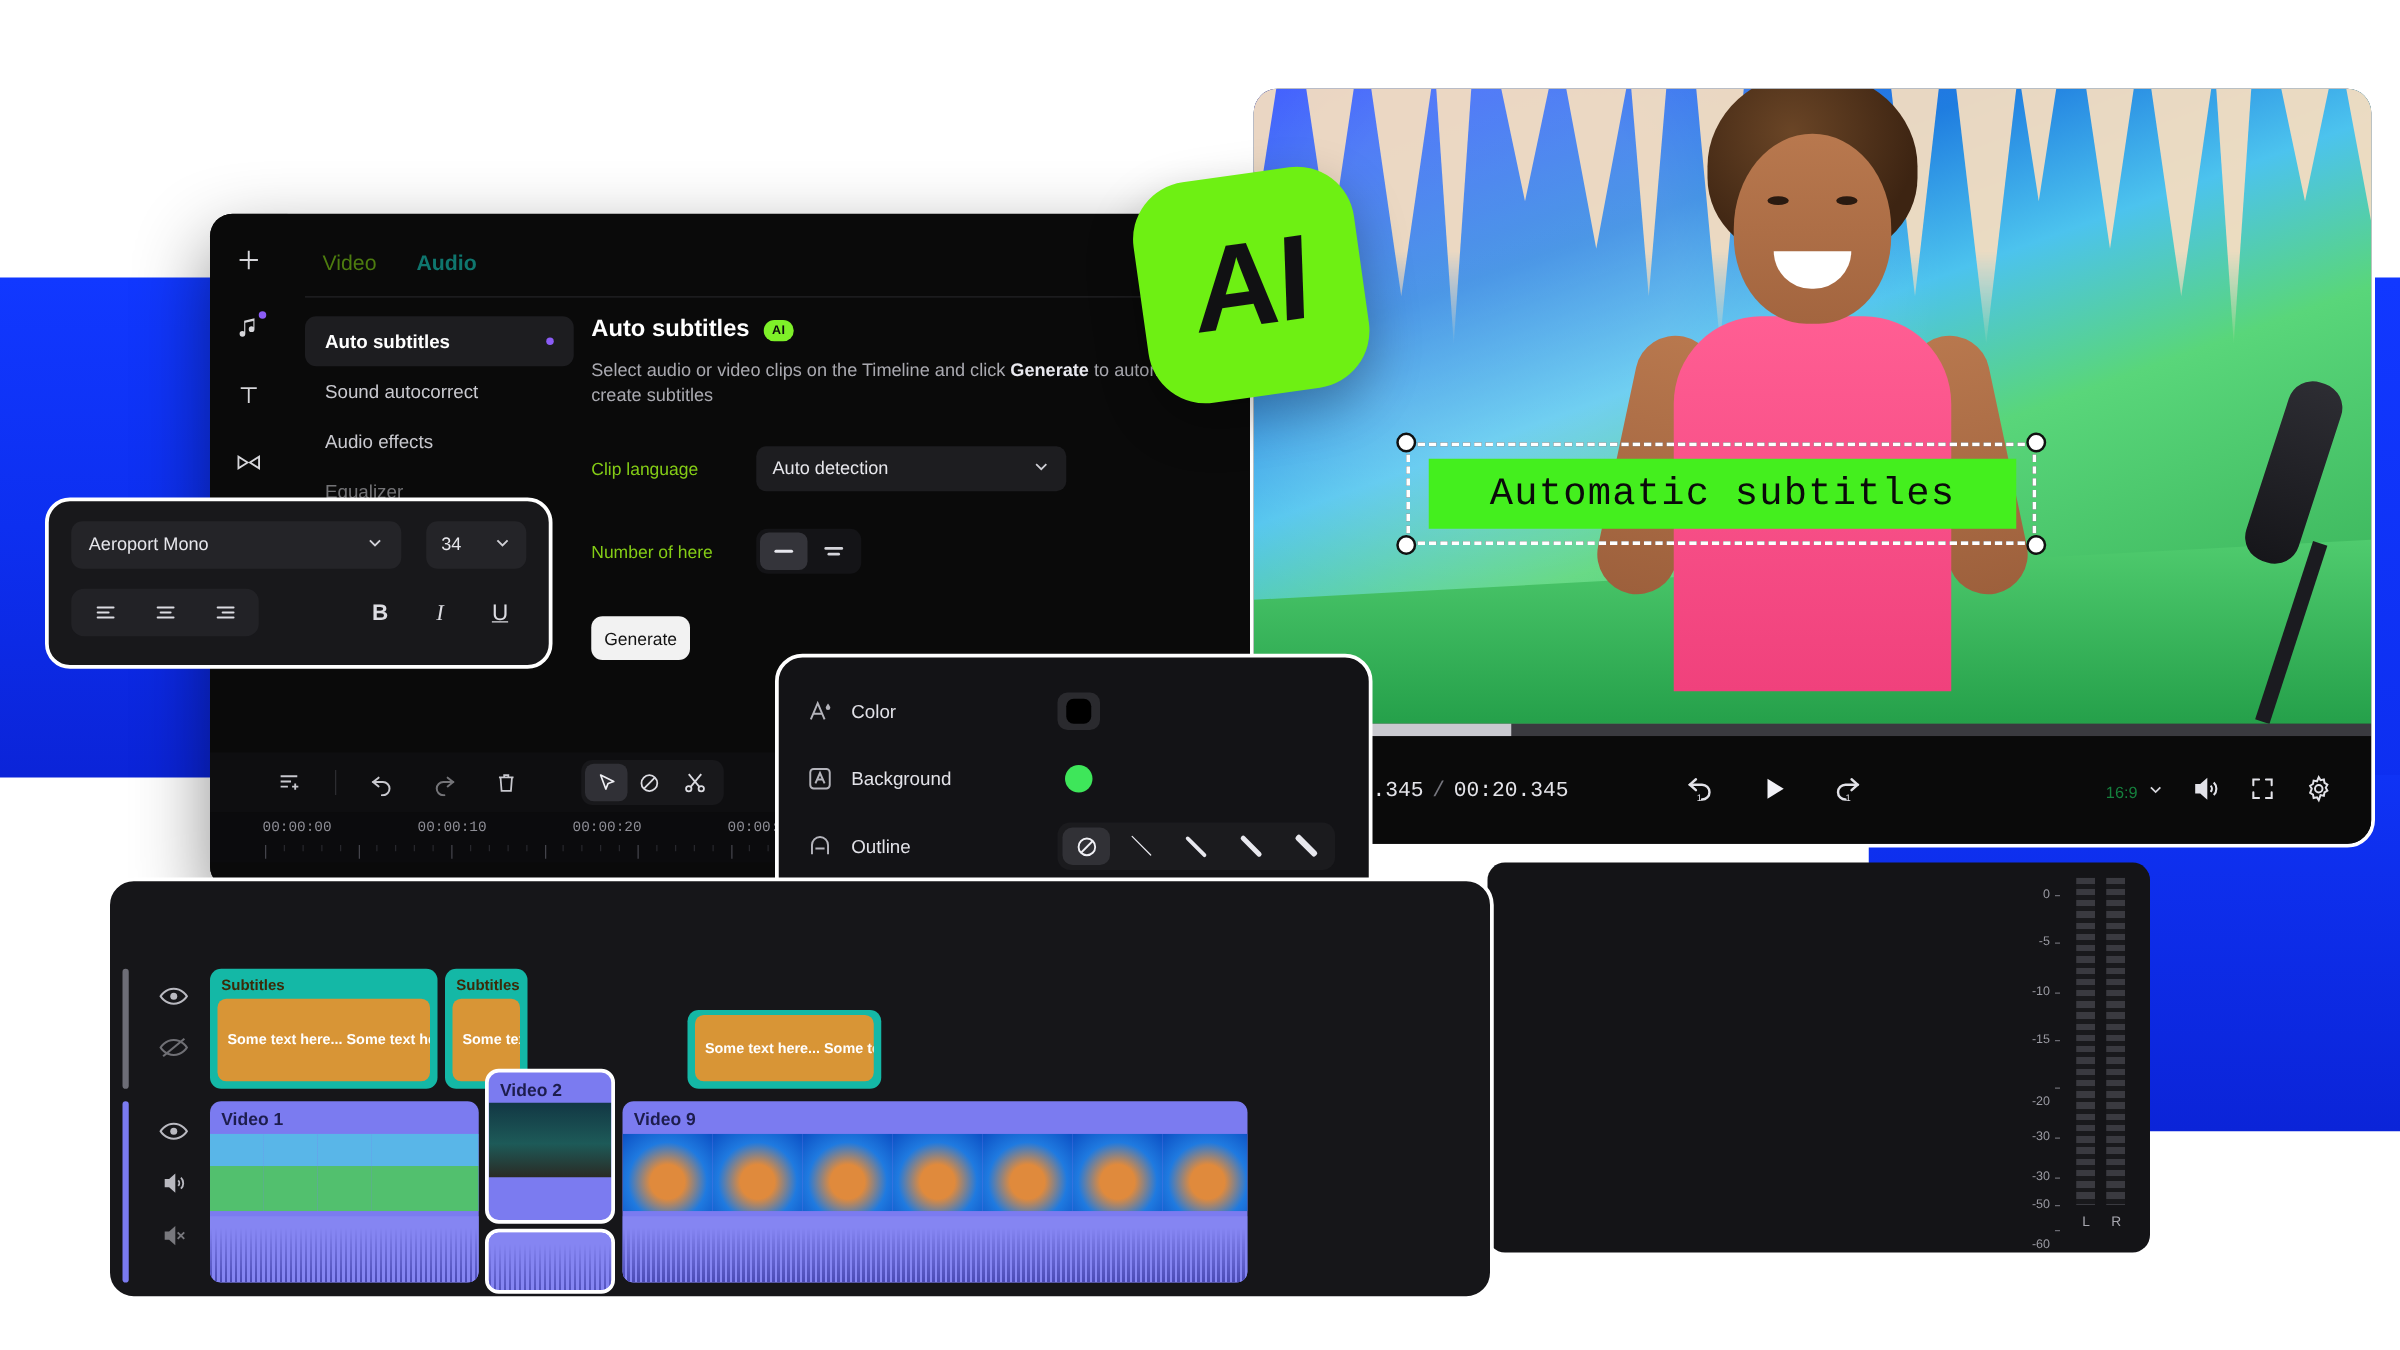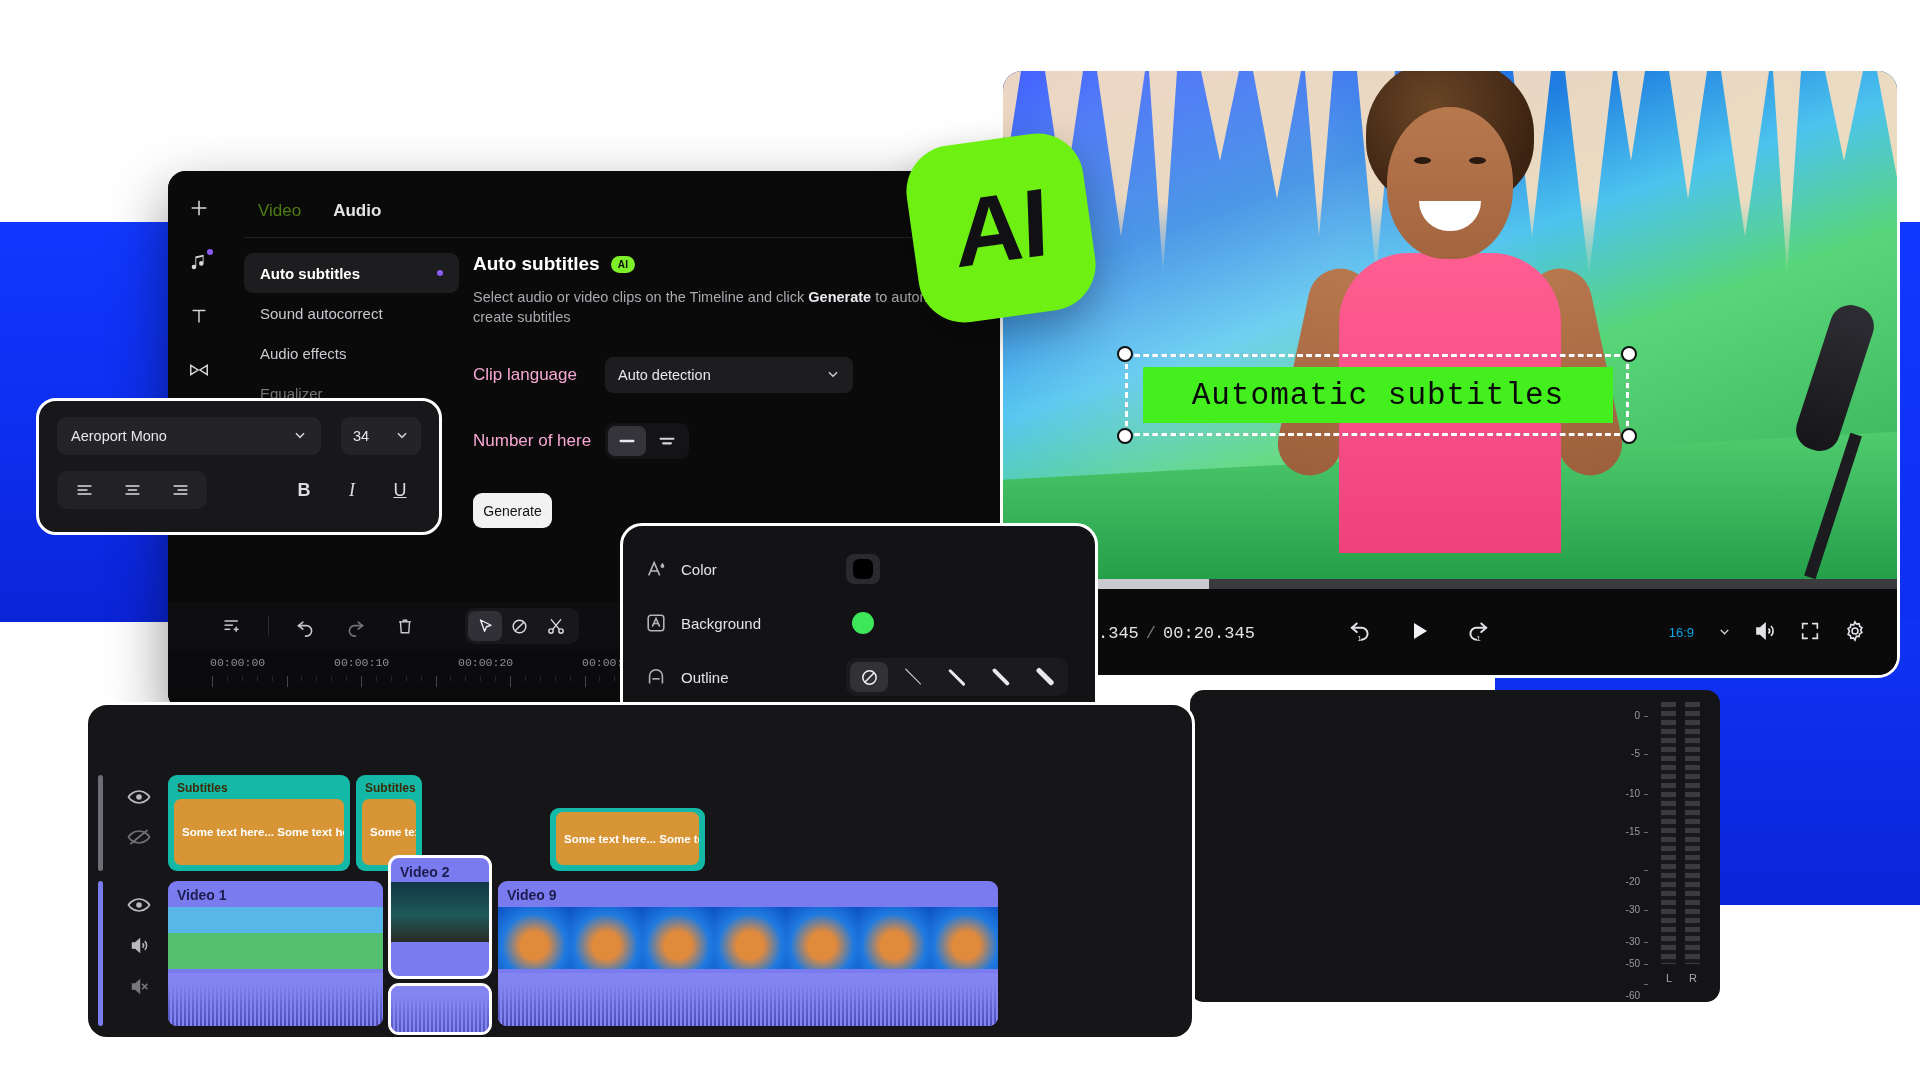--- a/index.html
+++ b/index.html
@@ -44,21 +44,21 @@
   }
   .lb-dot {
     position: absolute; top: 4px; right: 3px; width: 6px; height: 6px;
     border-radius: 50%; background: #8b5cf6;
   }
   .editor-tabs {
     position: absolute; left: 76px; top: 0; right: 0; height: 60px;
     display: flex; align-items: center; gap: 32px; padding-left: 14px;
   }
   .tab { font-size: 17px; color: #4d7c0f; cursor: pointer; padding-top: 20px; }
-  .tab.active { color: #e5e5e5; font-weight: bold; }
+  .tab.active { color: #0f766e; font-weight: bold; }
   .editor-divider {
     position: absolute; left: 76px; top: 66px; right: 0; height: 1px; background: #232326;
   }
   .editor-list {
     position: absolute; left: 76px; top: 82px; width: 215px;
   }
   .list-item {
     height: 40px; display: flex; align-items: center; justify-content: space-between;
     padding: 0 16px; border-radius: 9px; color: #c9c9cf; font-size: 15px;
   }
@@ -71,21 +71,21 @@
   .ai-pill {
     background: #7ef029; color: #0a0a0a; border-radius: 999px;
     font-size: 10px; font-weight: bold; padding: 3px 7px; letter-spacing: .3px;
   }
   .am-desc {
     margin-top: 13px; font-size: 14.5px; color: #a9a9b0; line-height: 1.35;
     max-width: 530px;
   }
   .am-desc b { color: #e9e9ef; }
   .am-row { margin-top: 30px; display: flex; align-items: center; }
-  .am-label { width: 132px; font-size: 17px; color: #f9a8d4; }
+  .am-label { width: 132px; font-size: 14px; color: #84cc16; }
   .select-box {
     width: 248px; height: 36px; background: #1d1d20; border-radius: 8px;
     display: flex; align-items: center; justify-content: space-between;
     padding: 0 13px; color: #e7e7ec; font-size: 14.5px;
   }
   .seg-group {
     display: flex; background: #141417; border-radius: 9px; padding: 3px; gap: 2px;
   }
   .seg {
     width: 38px; height: 30px; border-radius: 7px;
@@ -217,21 +217,21 @@
     position: absolute; left: 0; top: 518px; width: 100%; height: 88px; background: #0a0a0a;
     display: flex; align-items: center; color: #d8d8de;
   }
   .timecode {
     font-family: "Liberation Mono", monospace; font-size: 17px; color: #e3e3e8;
     margin-left: 44px; white-space: nowrap;
   }
   .timecode .sep { color: #76767e; margin: 0 7px; }
   .pc-center { display: flex; align-items: center; gap: 34px; margin-left: 92px; }
   .pc-right { display: flex; align-items: center; gap: 22px; margin-left: auto; margin-right: 30px; }
-  .ratio { display: flex; align-items: flex-start; gap: 24px; font-size: 13px; color: #0ea5e9; }
+  .ratio { display: flex; align-items: center; gap: 8px; font-size: 13px; color: #15803d; }
 
   
   .text-panel {
     position: absolute; left: 36px; top: 398px; width: 406px; height: 137px;
     background: #18181b; border: 3px solid #fff; border-radius: 20px;
     padding: 16px 18px;
   }
   .tp-row1 { display: flex; gap: 20px; }
   .font-select {
     flex: 1; height: 38px; background: #242428; border-radius: 9px;

